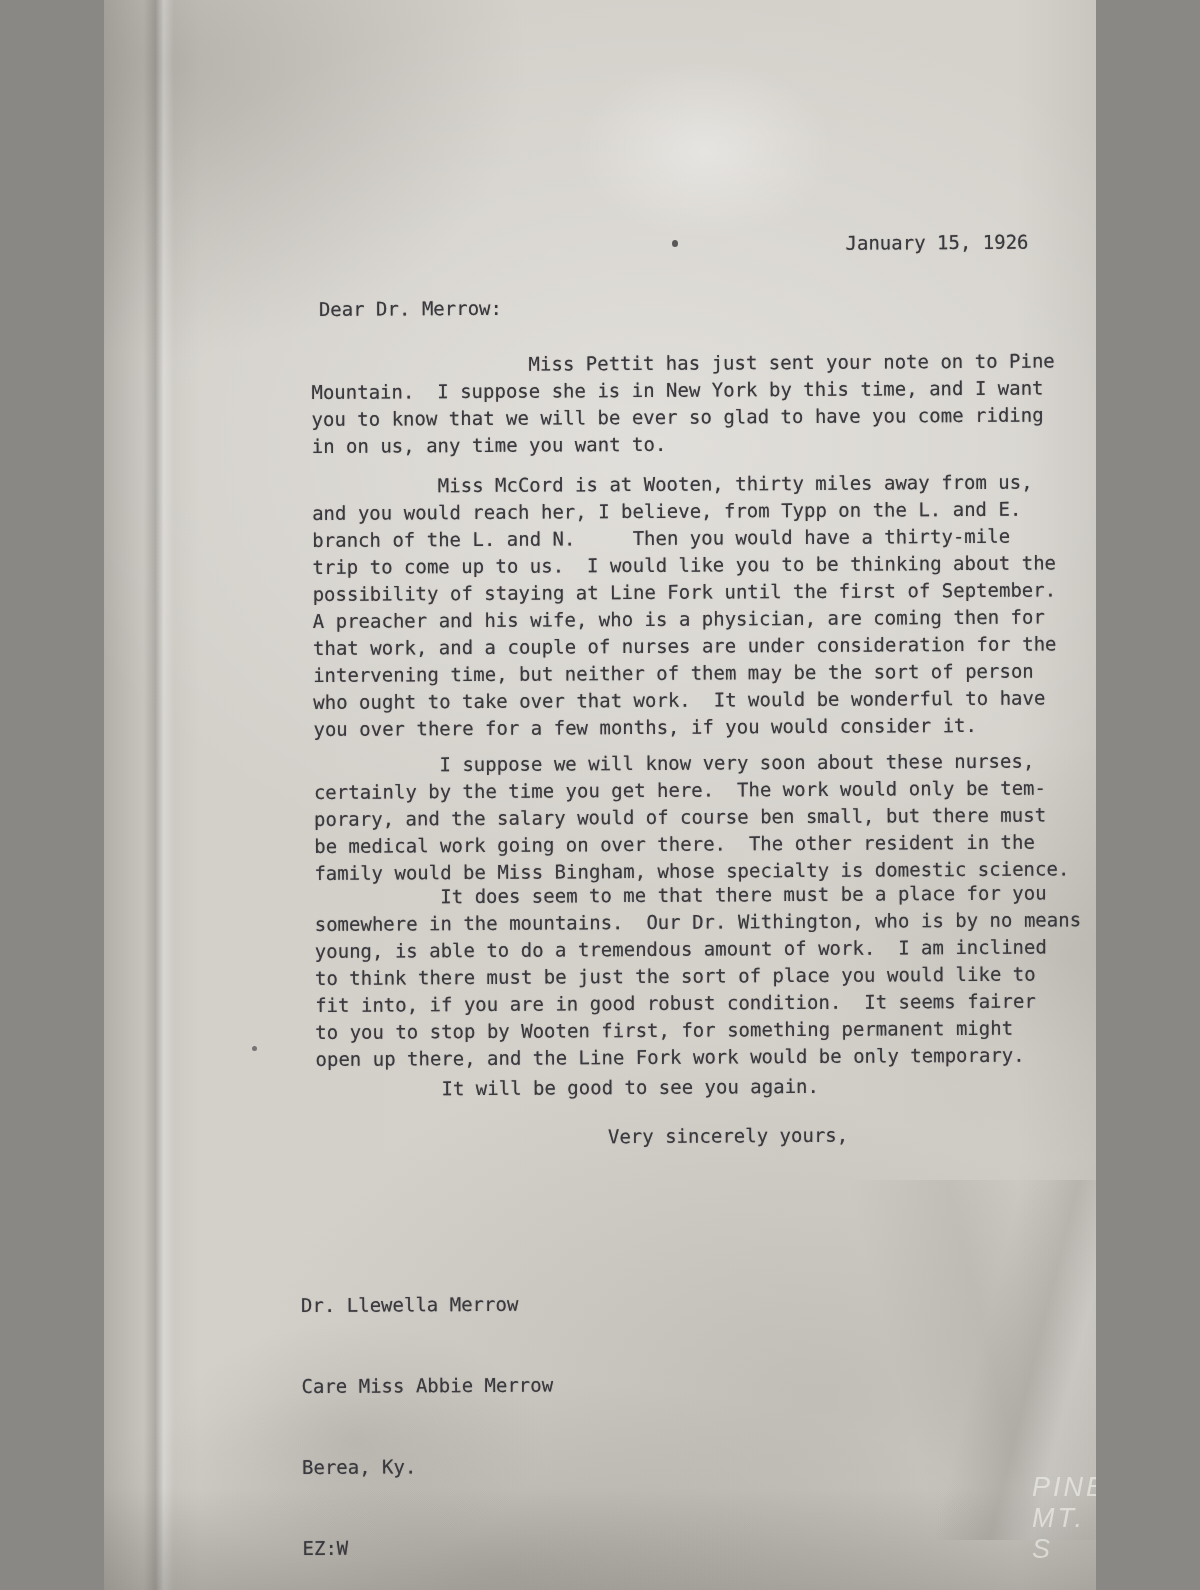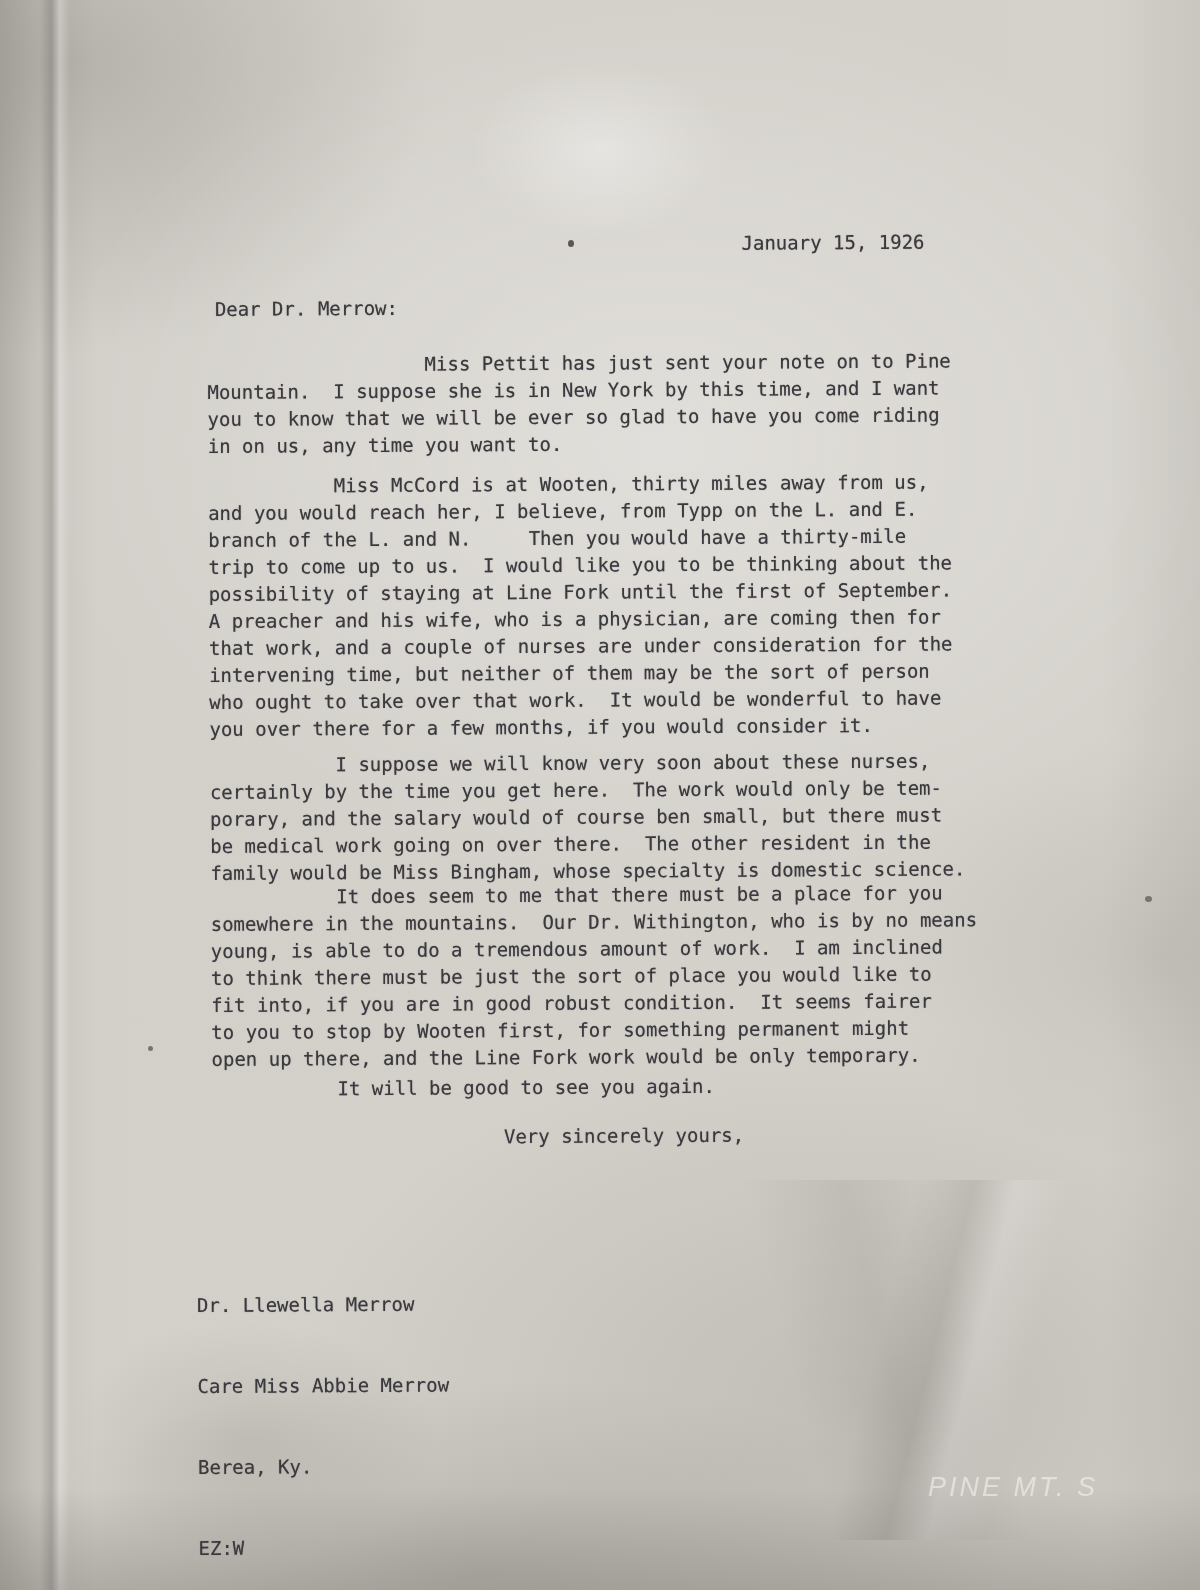--- a/index.html
+++ b/index.html
@@ -1,18 +1,18 @@
 <!DOCTYPE html>
 <html><head>
 <meta charset="utf-8">
 <style>
   html,body{margin:0;padding:0;background:#8a8884;}
   .page{
     position:relative;
-    width:1200px;height:1590px;
+    width:992px;height:1590px;
     margin:0 auto;
     overflow:hidden;
     font-family:"DejaVu Sans Mono","Liberation Mono",monospace;
     background:
       radial-gradient(ellipse 900px 650px at 55% 28%, rgba(255,255,255,0.30), rgba(255,255,255,0) 70%),
       radial-gradient(ellipse 800px 520px at 72% 88%, rgba(112,108,101,0.20), rgba(0,0,0,0) 72%),
       radial-gradient(ellipse 520px 420px at 6% 4%, rgba(105,101,95,0.28), rgba(0,0,0,0) 70%),
       radial-gradient(ellipse 420px 300px at 97% 60%, rgba(118,114,107,0.16), rgba(0,0,0,0) 70%),
       radial-gradient(ellipse 700px 260px at 40% 99%, rgba(100,96,90,0.22), rgba(0,0,0,0) 75%),
       linear-gradient(90deg,#b2afa9 0px,#c5c2bc 36px,#d3d0ca 96px,#d5d2cc 92%,#c9c6c0 100%),

